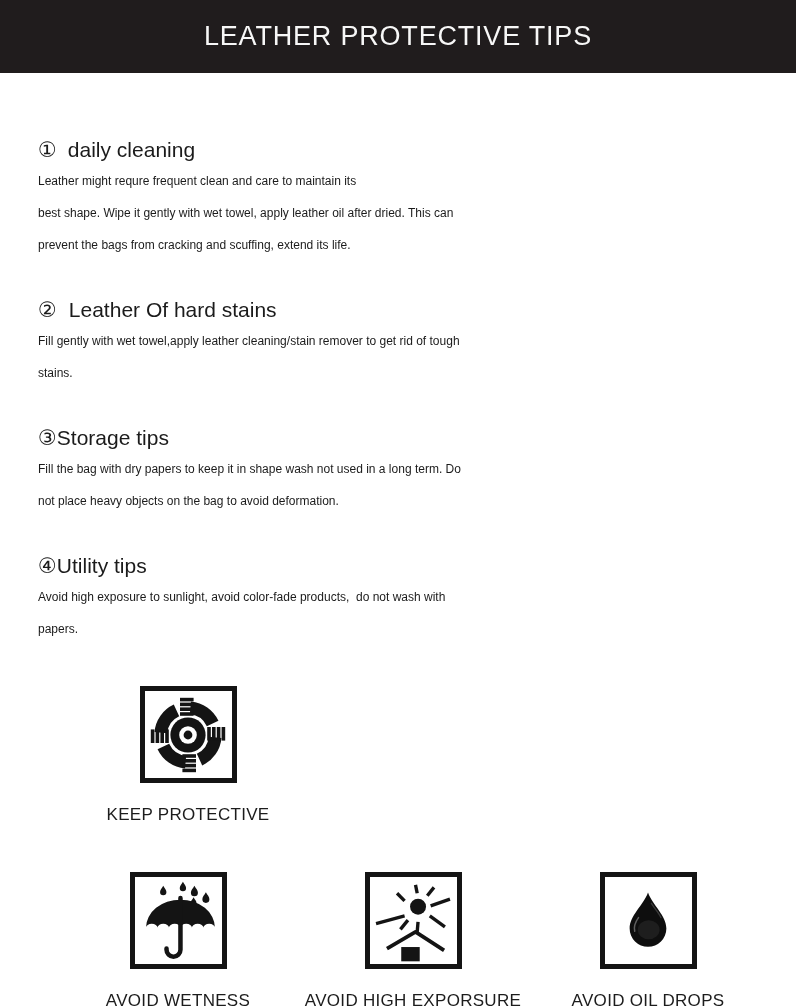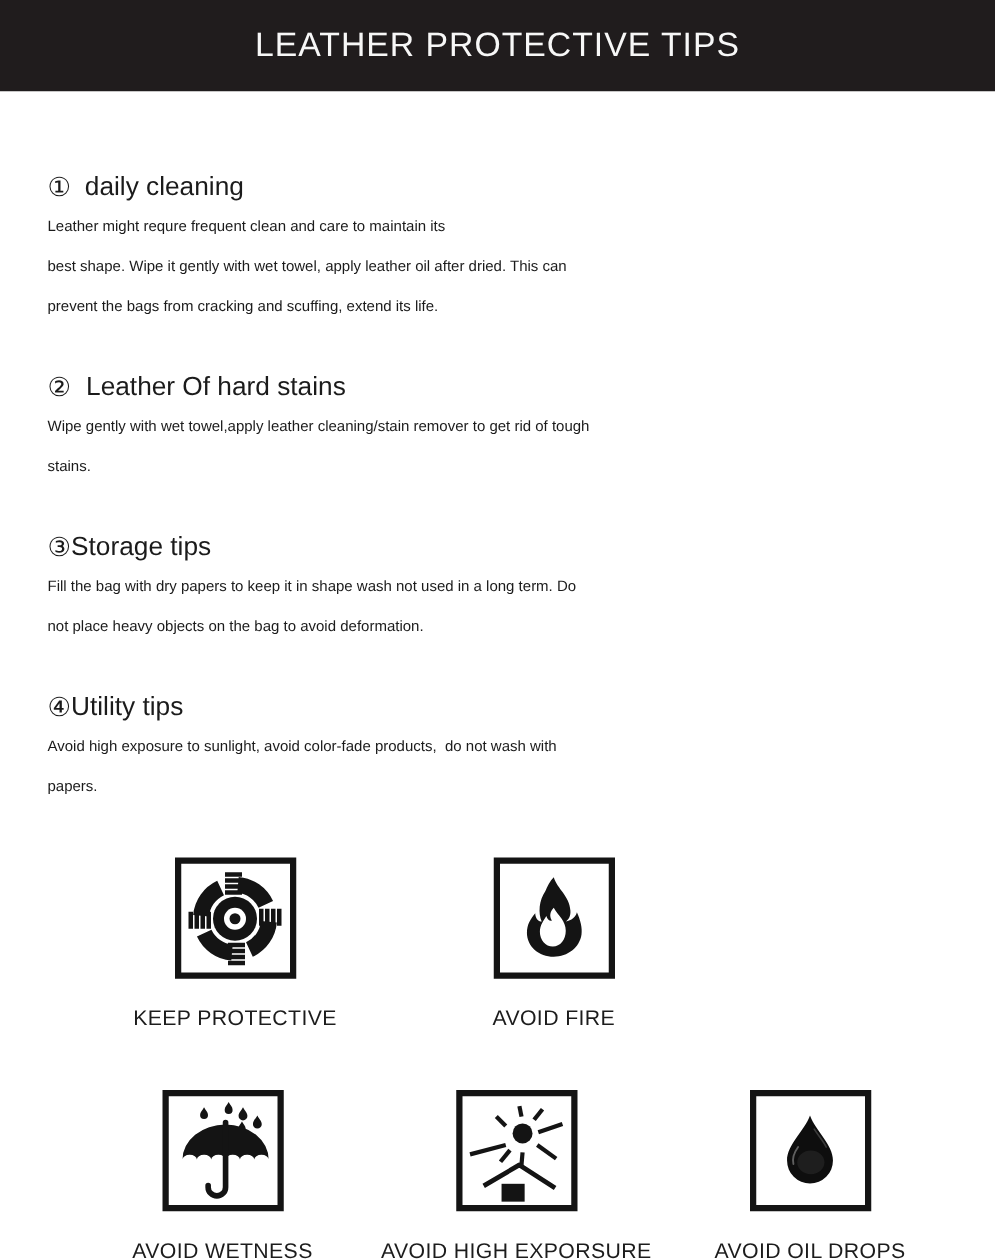--- a/index.html
+++ b/index.html
@@ -113,21 +113,21 @@
       <p class="body-line">Leather might requre frequent clean and care to maintain its</p>
       <p class="body-line">best shape. Wipe it gently with wet towel, apply leather oil after dried. This can</p>
       <p class="body-line">prevent the bags from cracking and scuffing, extend its life.</p>
     </section>
 
     <section class="tip-section sec-2">
       <h2 class="tip-heading">
         <span class="tip-num">②</span>
         <span class="tip-title">Leather Of hard stains</span>
       </h2>
-      <p class="body-line">Wipe gently with wet towel,apply leather cleaning/stain remover to get rid of tough</p>
+      <p class="body-line">Fill gently with wet towel,apply leather cleaning/stain remover to get rid of tough</p>
       <p class="body-line">stains.</p>
     </section>
 
     <section class="tip-section sec-3">
       <h2 class="tip-heading">
         <span class="tip-num">③</span>
         <span class="tip-title">Storage tips</span>
       </h2>
       <p class="body-line">Fill the bag with dry papers to keep it in shape wash not used in a long term. Do</p>
       <p class="body-line">not place heavy objects on the bag to avoid deformation.</p>
@@ -178,29 +178,20 @@
               <rect x="74" y="40" width="4.5" height="17"></rect>
                 <rect x="80" y="40" width="4.5" height="17"></rect>
                 <rect x="86" y="40" width="4.5" height="17"></rect>
                 <rect x="92" y="40" width="4.5" height="17"></rect>
             </g>
           </svg>
         </div>
         <figcaption class="icon-label">KEEP PROTECTIVE</figcaption>
       </figure>
 
-      <figure class="icon-cell">
-        <div class="icon-box">
-          <svg width="74" height="74" viewBox="0 0 100 100">
-            <path fill="#141414" d="M50 5 C54 18 67 25 68 41 C68.5 47 66 51 63 53 C69 52 74 48 75 43 C79 52 81 60 80 67 C78 81 65 91 50 91 C34 91 21 80 21 65 C21 56 25 50 30 44 C30 49 33 53 37 53 C33 44 34 30 41 20 C43 15 46 9 50 5 Z"></path>
-            <path fill="#ffffff" d="M50 38 C55 47 63 52 63 63 C63 73 57 80 49 80 C41 80 35 73 35 64 C35 57 39 52 42 47 C43 51 46 53 48 52 C45 47 46 42 50 38 Z"></path>
-          </svg>
-        </div>
-        <figcaption class="icon-label">AVOID FIRE</figcaption>
-      </figure>
 
 
     </div>
 
     <div class="icons-row row-2">
 
       <figure class="icon-cell">
         <div class="icon-box">
           <svg width="82" height="82" viewBox="0 0 100 100">
             <g fill="#141414">

